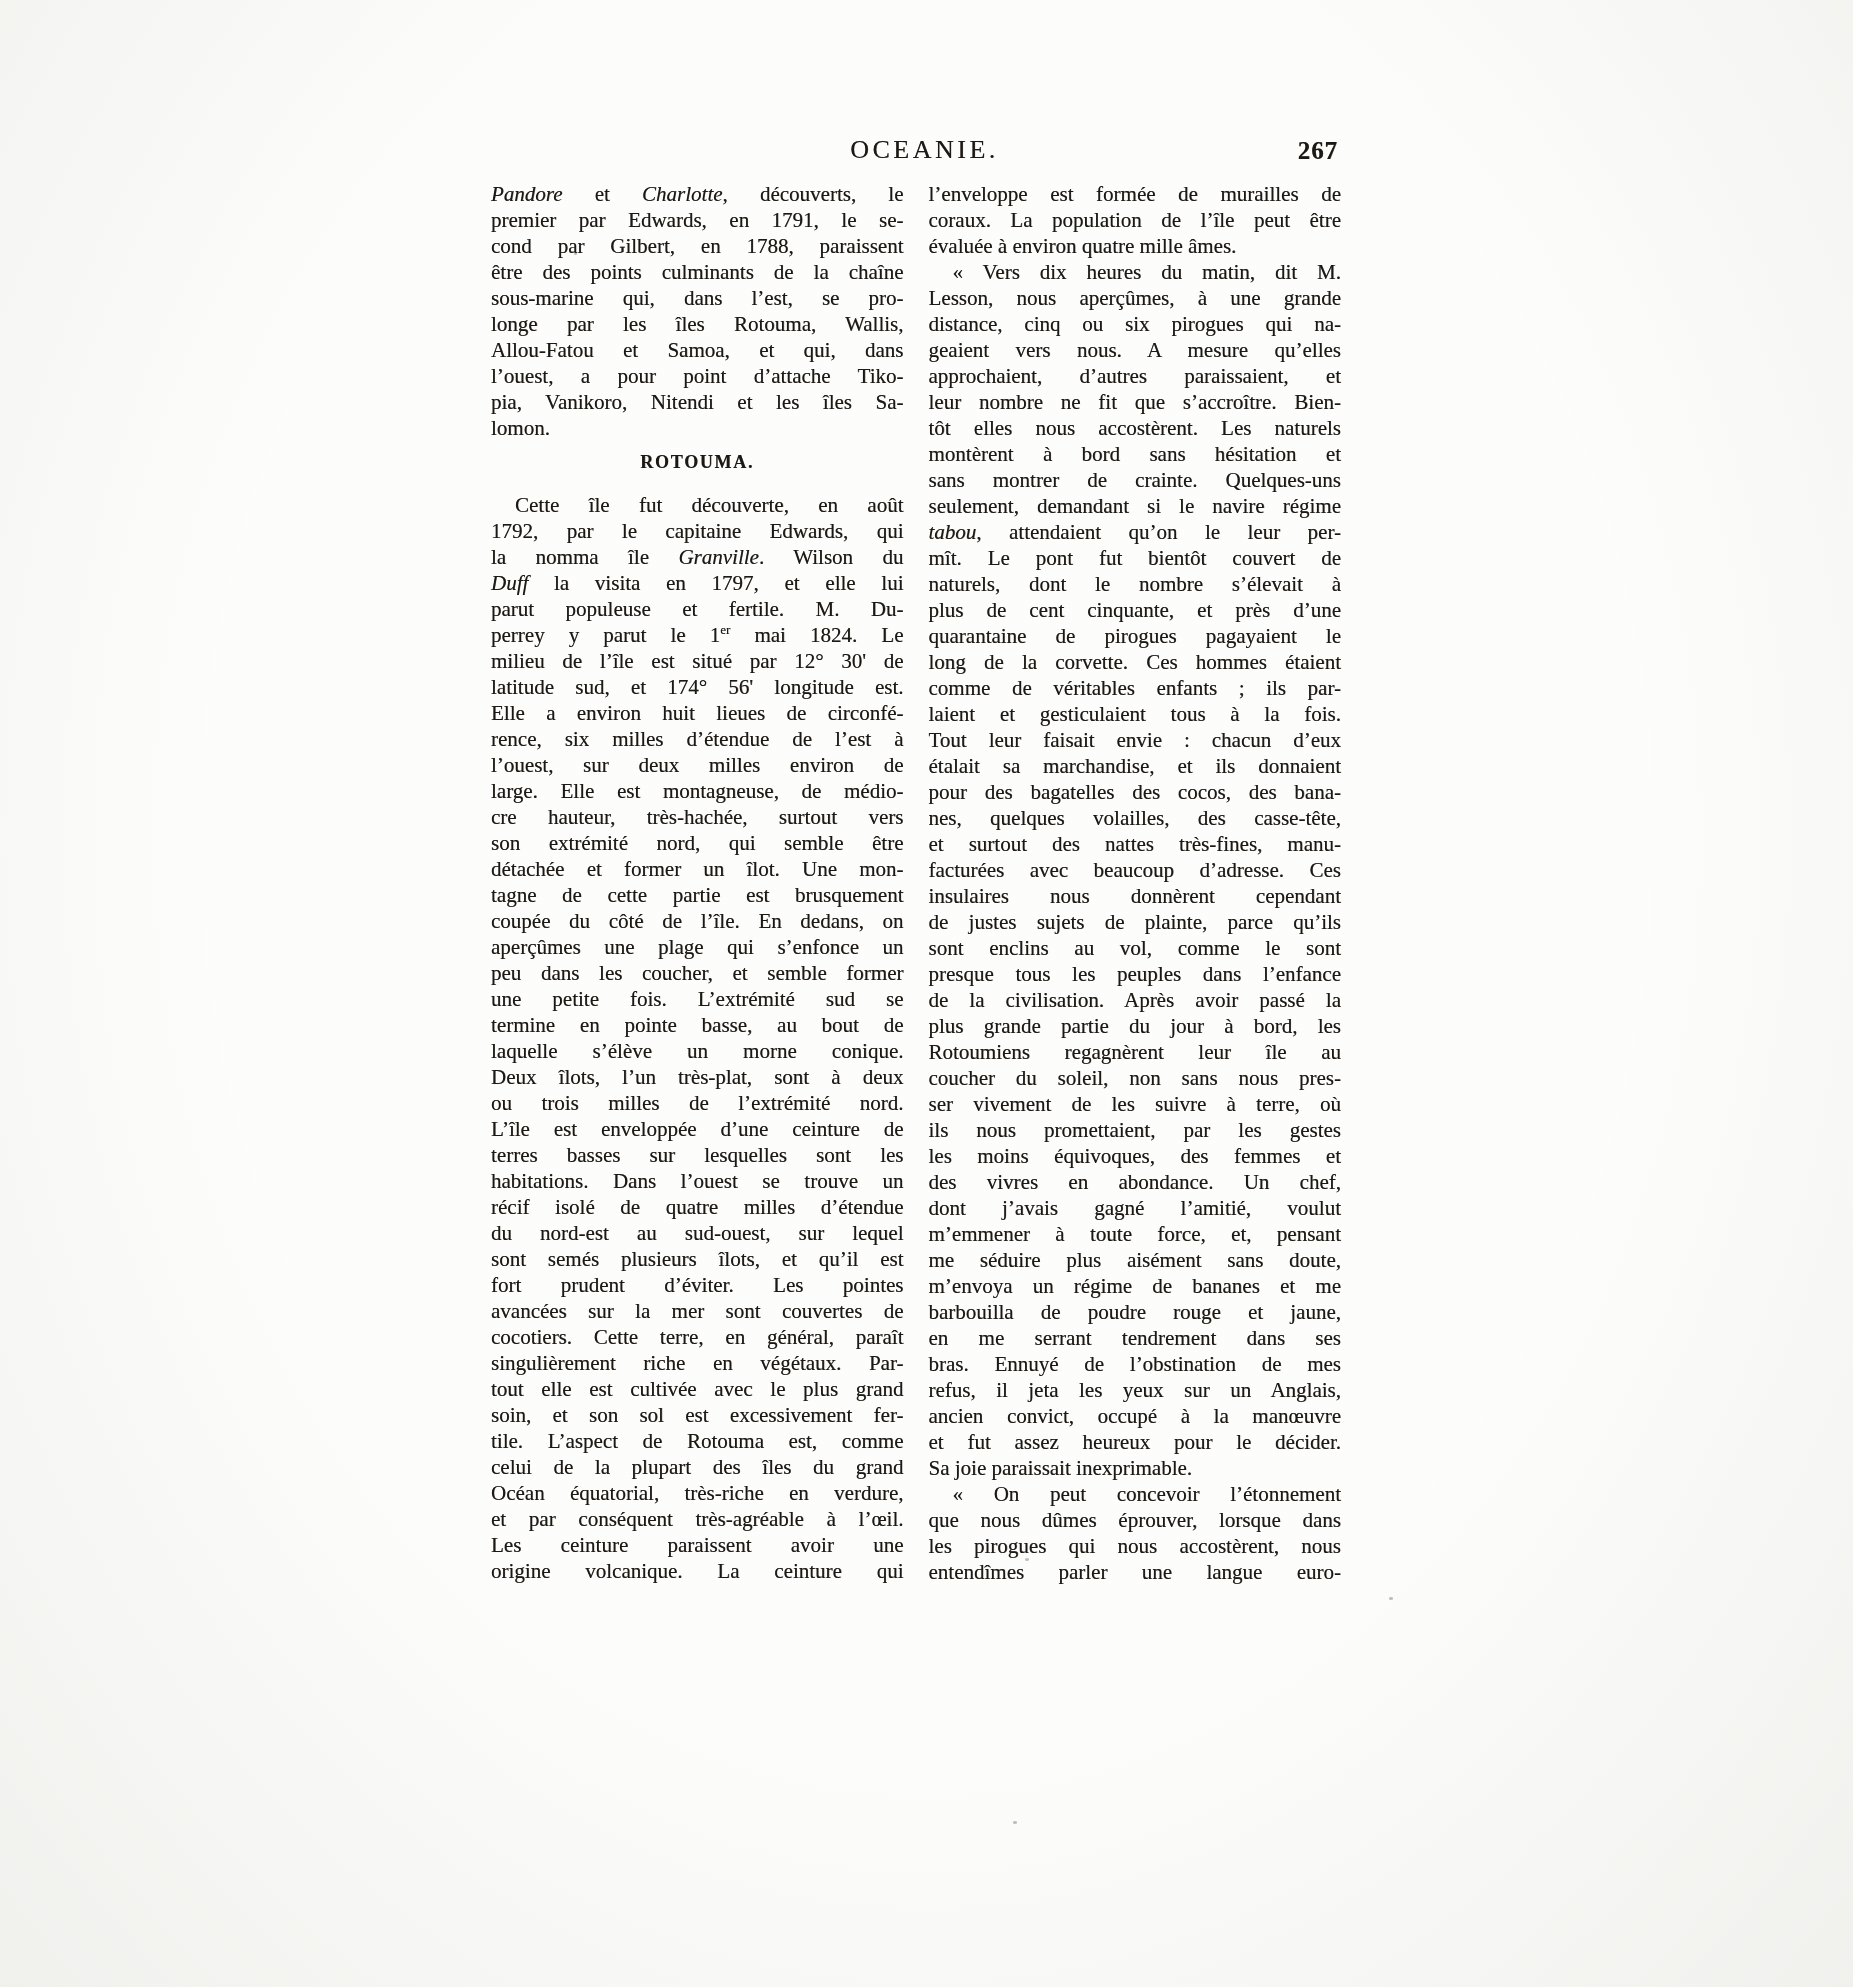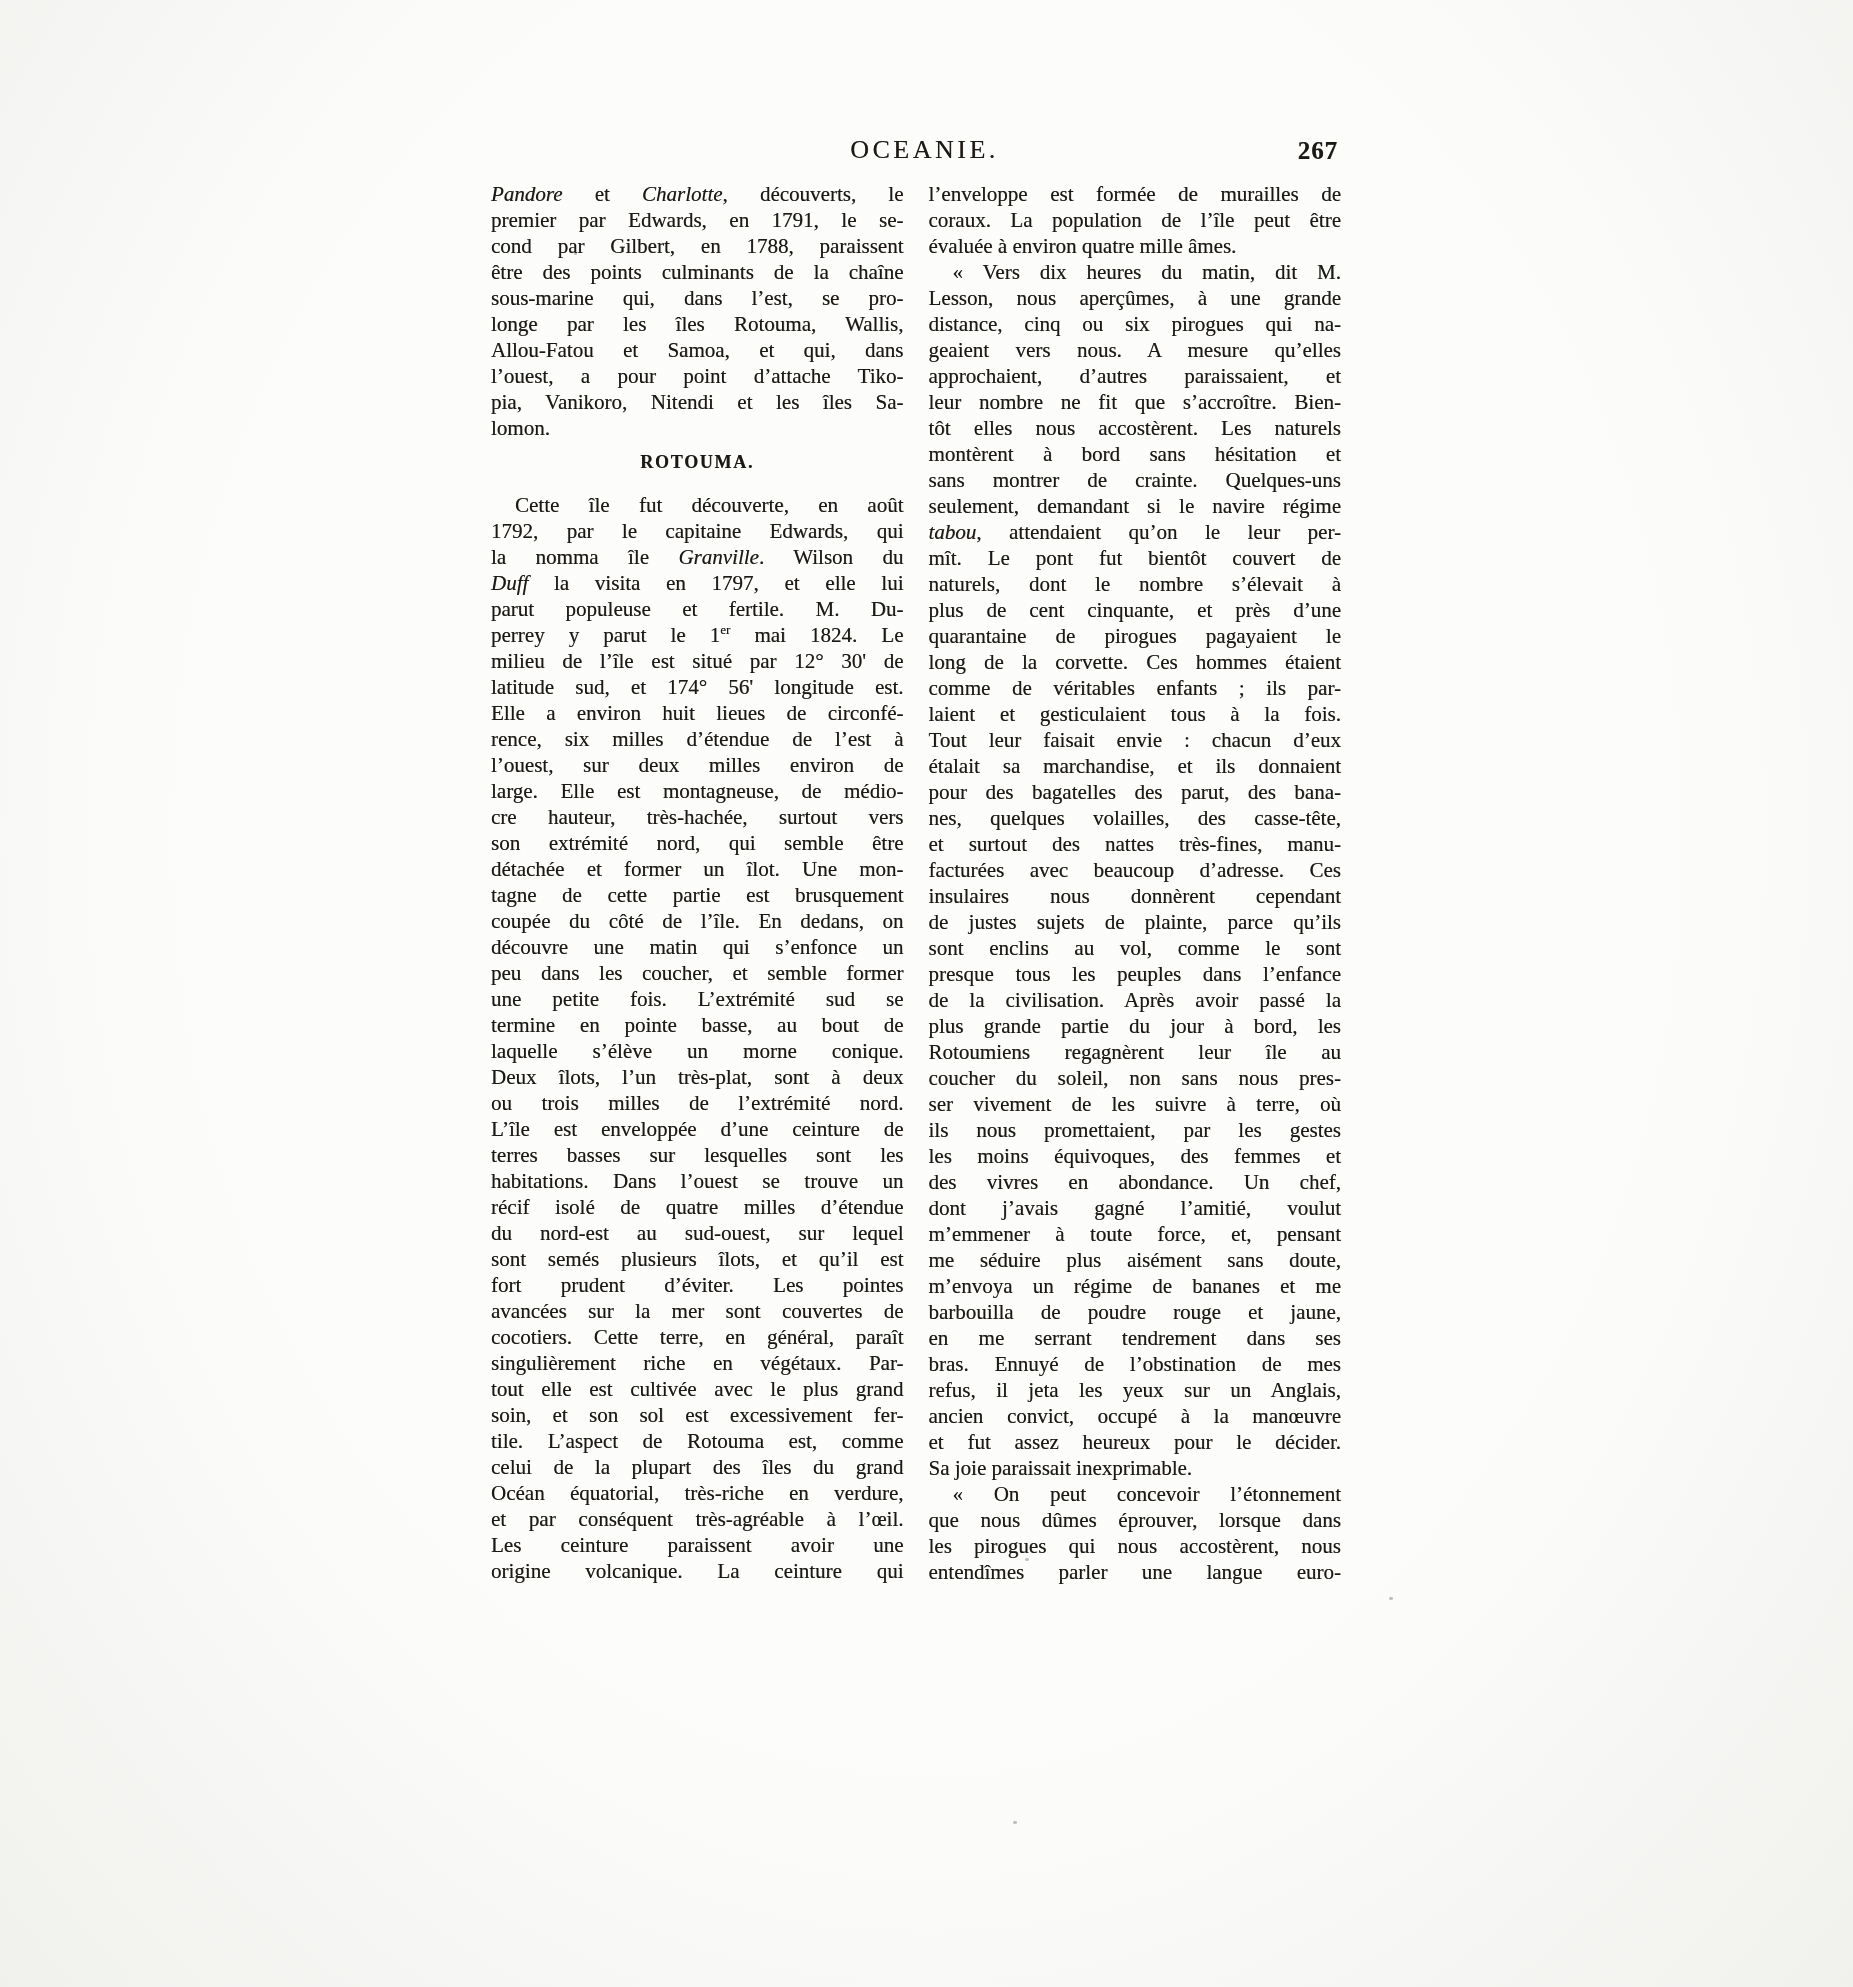--- a/index.html
+++ b/index.html
@@ -129,21 +129,21 @@
             <div class="line">latitude sud, et 174° 56' longitude est.</div>
             <div class="line">Elle a environ huit lieues de circonfé-</div>
             <div class="line">rence, six milles d’étendue de l’est à</div>
             <div class="line">l’ouest, sur deux milles environ de</div>
             <div class="line">large. Elle est montagneuse, de médio-</div>
             <div class="line">cre hauteur, très-hachée, surtout vers</div>
             <div class="line">son extrémité nord, qui semble être</div>
             <div class="line">détachée et former un îlot. Une mon-</div>
             <div class="line">tagne de cette partie est brusquement</div>
             <div class="line">coupée du côté de l’île. En dedans, on</div>
-            <div class="line">découvre une matin qui s’enfonce un</div>
+            <div class="line">aperçûmes une plage qui s’enfonce un</div>
             <div class="line">peu dans les coucher, et semble former</div>
             <div class="line">une petite fois. L’extrémité sud se</div>
             <div class="line">termine en pointe basse, au bout de</div>
             <div class="line">laquelle s’élève un morne conique.</div>
             <div class="line">Deux îlots, l’un très-plat, sont à deux</div>
             <div class="line">ou trois milles de l’extrémité nord.</div>
             <div class="line">L’île est enveloppée d’une ceinture de</div>
             <div class="line">terres basses sur lesquelles sont les</div>
             <div class="line">habitations. Dans l’ouest se trouve un</div>
             <div class="line">récif isolé de quatre milles d’étendue</div>
@@ -184,21 +184,21 @@
             <div class="line"><i>tabou</i>, attendaient qu’on le leur per-</div>
             <div class="line">mît. Le pont fut bientôt couvert de</div>
             <div class="line">naturels, dont le nombre s’élevait à</div>
             <div class="line">plus de cent cinquante, et près d’une</div>
             <div class="line">quarantaine de pirogues pagayaient le</div>
             <div class="line">long de la corvette. Ces hommes étaient</div>
             <div class="line">comme de véritables enfants ; ils par-</div>
             <div class="line">laient et gesticulaient tous à la fois.</div>
             <div class="line">Tout leur faisait envie : chacun d’eux</div>
             <div class="line">étalait sa marchandise, et ils donnaient</div>
-            <div class="line">pour des bagatelles des parut, des bana-</div>
+            <div class="line">pour des bagatelles des cocos, des bana-</div>
             <div class="line">nes, quelques volailles, des casse-tête,</div>
             <div class="line">et surtout des nattes très-fines, manu-</div>
             <div class="line">facturées avec beaucoup d’adresse. Ces</div>
             <div class="line">insulaires nous donnèrent cependant</div>
             <div class="line">de justes sujets de plainte, parce qu’ils</div>
             <div class="line">sont enclins au vol, comme le sont</div>
             <div class="line">presque tous les peuples dans l’enfance</div>
             <div class="line">de la civilisation. Après avoir passé la</div>
             <div class="line">plus grande partie du jour à bord, les</div>
             <div class="line">Rotoumiens regagnèrent leur île au</div>

